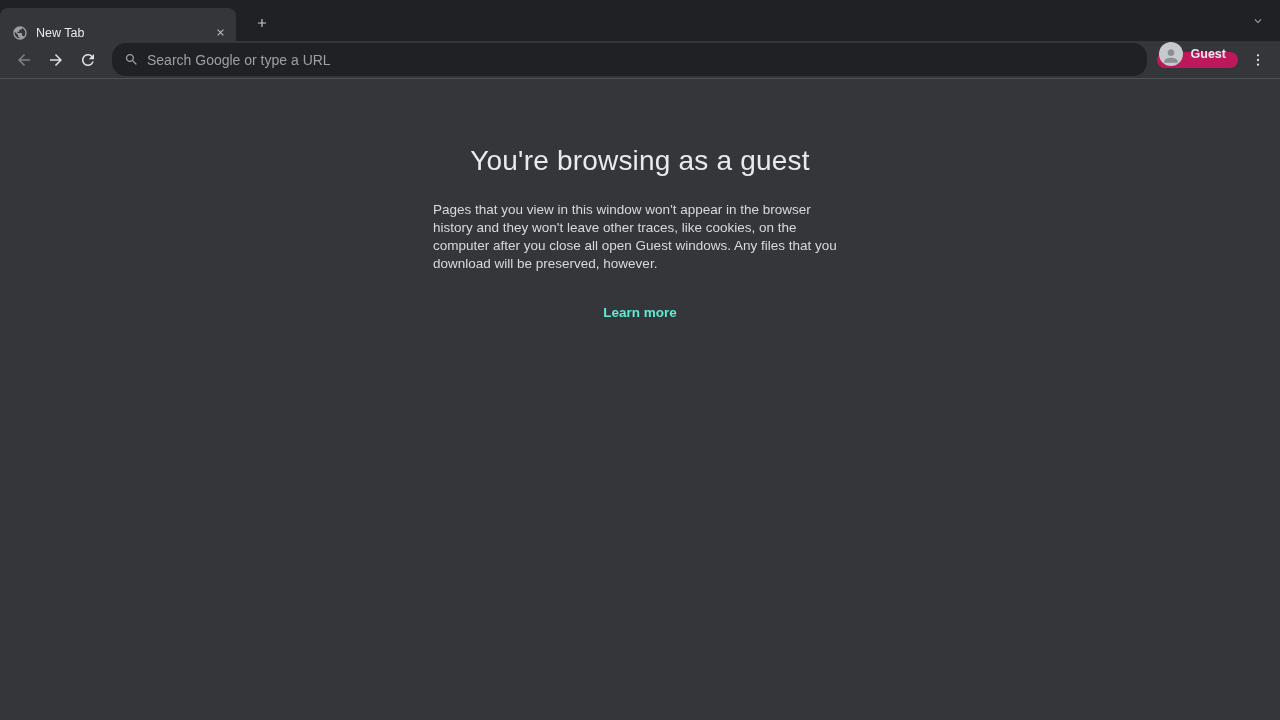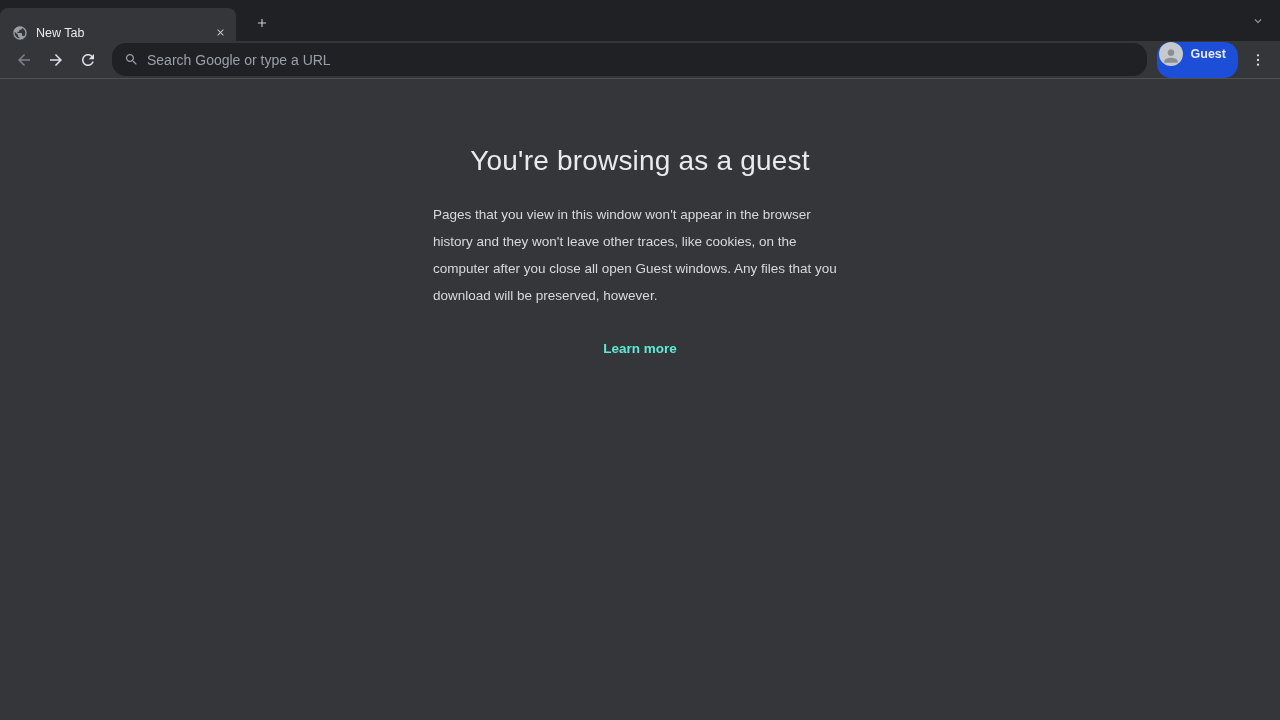--- a/index.html
+++ b/index.html
@@ -52,21 +52,21 @@
     flex:1; height:33px; margin:0 10px 0 8px; background:#202124;
     border-radius:14px; display:flex; align-items:center; padding:0 12px;
   }
   .omnibox input {
     flex:1; background:transparent; border:none; outline:none;
     font-family:"Liberation Sans","DejaVu Sans",sans-serif;
     font-size:14px; color:#e8eaed; margin-left:8px;
   }
   .omnibox input::placeholder { color:#9aa0a6; opacity:1; }
   .profile-pill {
-    height:36px; background:#1d4ed8; border-radius:14px;
+    height:16px; background:#be185d; border-radius:14px;
     display:flex; align-items:center; padding:2px 12px 14px 2px; cursor:pointer;
     flex:0 0 auto;
   }
   .avatar-circle {
     width:24px; height:24px; border-radius:50%; background:#c6c9cd;
     overflow:hidden; display:flex; align-items:flex-end; justify-content:center;
   }
   .profile-label { margin-left:8px; font-size:12.5px; font-weight:700; color:#e8eaed; }
   .menu-btn {
     width:28px; height:28px; margin-left:6px; border-radius:50%; flex:0 0 auto;
@@ -76,21 +76,21 @@
   
   .content {
     height:640px; background:#35363a;
     display:flex; flex-direction:column; align-items:center;
   }
   .guest-heading {
     margin-top:66px; font-size:28px; font-weight:400; color:#e8eaed;
     text-align:center; letter-spacing:0.2px;
   }
   .guest-body {
-    margin-top:24px; width:414px; font-size:13.5px; line-height:27px;
+    margin-top:24px; width:414px; font-size:13.5px; line-height:18px;
     color:#d7d9dc; text-align:left;
   }
   .learn-more {
     margin-top:32px; font-size:13.5px; font-weight:700; color:#5eead4;
     text-decoration:none; cursor:pointer;
   }
   svg { display:block; }
 </style>
 </head>
 <body>

